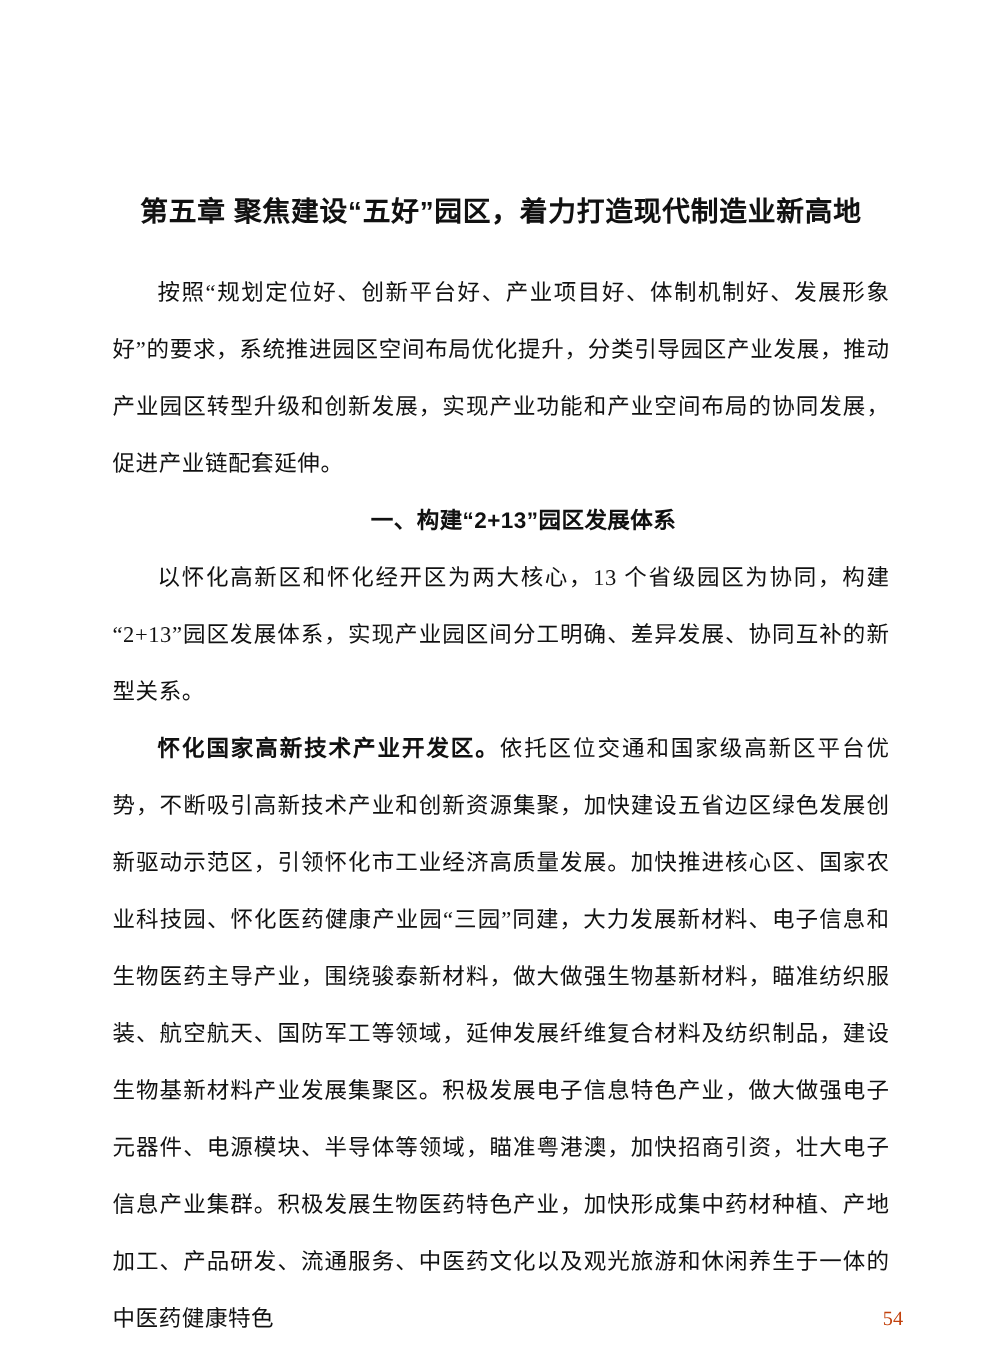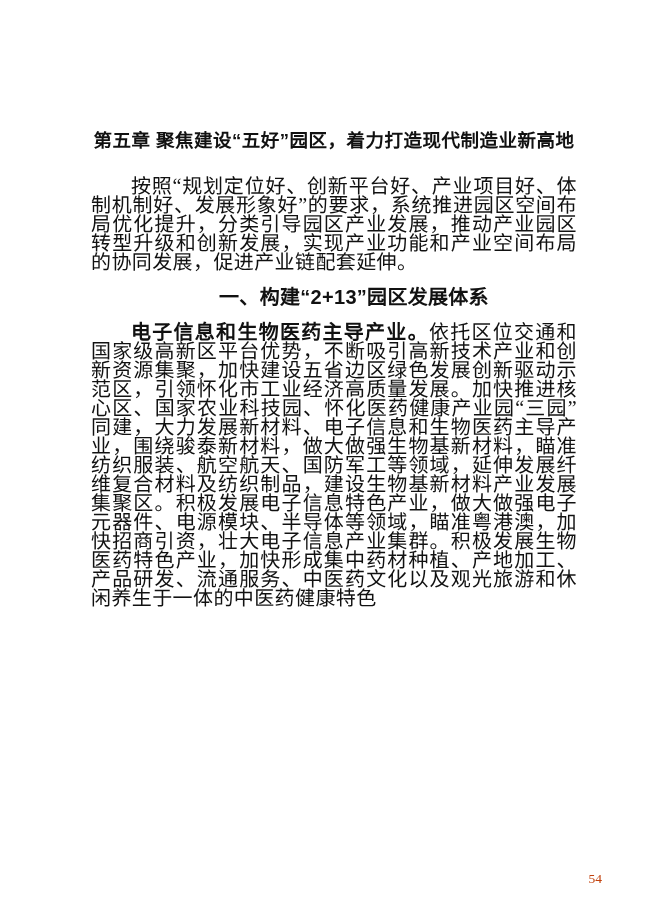--- a/index.html
+++ b/index.html
@@ -25,24 +25,24 @@
     margin: 0 0 24px 0;
     text-align: center;
     font-family: "Liberation Sans", "DejaVu Sans", sans-serif;
     font-weight: bold;
     font-size: 18.5px;
     line-height: 25px;
     letter-spacing: 0.5px;
     white-space: nowrap;
   }
   .body-text p {
-    margin: 16px;
+    margin: 0;
     font-family: "Liberation Serif", "DejaVu Serif", serif;
-    font-size: 20px;
-    line-height: 19px;
+    font-size: 15px;
+    line-height: 38px;
     text-align: justify;
     text-indent: 2em;
     letter-spacing: 0.4px;
   }
   .body-text .heading {
     font-family: "Liberation Sans", "DejaVu Sans", sans-serif;
     font-weight: bold;
     text-align: center;
     letter-spacing: 0.3px;
   }
@@ -66,21 +66,22 @@
   <div class="content">
 
     <h1 class="doc-title">第五章 聚焦建设“五好”园区，着力打造现代制造业新高地</h1>
 
     <div class="body-text">
 
       <p>按照“规划定位好、创新平台好、产业项目好、体制机制好、发展形象好”的要求，系统推进园区空间布局优化提升，分类引导园区产业发展，推动产业园区转型升级和创新发展，实现产业功能和产业空间布局的协同发展，促进产业链配套延伸。</p>
 
       <p class="heading">一、构建“2+13”园区发展体系</p>
 
+      <p>以怀化高新区和怀化经开区为两大核心，13 个省级园区为协同，构建“2+13”园区发展体系，实现产业园区间分工明确、差异发展、协同互补的新型关系。</p>
 
 
-      <p><span class="lead-bold">电子信息和生物医药主导产业。</span><span>依托区位交通和国家级高新区平台优势，不断吸引高新技术产业和创新资源集聚，加快建设五省边区绿色发展创新驱动示范区，引领怀化市工业经济高质量发展。加快推进核心区、国家农业科技园、怀化医药健康产业园“三园”同建，大力发展新材料、电子信息和生物医药主导产业，围绕骏泰新材料，做大做强生物基新材料，瞄准纺织服装、航空航天、国防军工等领域，延伸发展纤维复合材料及纺织制品，建设生物基新材料产业发展集聚区。积极发展电子信息特色产业，做大做强电子元器件、电源模块、半导体等领域，瞄准粤港澳，加快招商引资，壮大电子信息产业集群。积极发展生物医药特色产业，加快形成集中药材种植、产地加工、产品研发、流通服务、中医药文化以及观光旅游和休闲养生于一体的中医药健康特色</span></p>
+      <p><span class="lead-bold">怀化国家高新技术产业开发区。</span><span>依托区位交通和国家级高新区平台优势，不断吸引高新技术产业和创新资源集聚，加快建设五省边区绿色发展创新驱动示范区，引领怀化市工业经济高质量发展。加快推进核心区、国家农业科技园、怀化医药健康产业园“三园”同建，大力发展新材料、电子信息和生物医药主导产业，围绕骏泰新材料，做大做强生物基新材料，瞄准纺织服装、航空航天、国防军工等领域，延伸发展纤维复合材料及纺织制品，建设生物基新材料产业发展集聚区。积极发展电子信息特色产业，做大做强电子元器件、电源模块、半导体等领域，瞄准粤港澳，加快招商引资，壮大电子信息产业集群。积极发展生物医药特色产业，加快形成集中药材种植、产地加工、产品研发、流通服务、中医药文化以及观光旅游和休闲养生于一体的中医药健康特色</span></p>
 
     </div>
   </div>
 
   <div class="page-number">54</div>
 </div>
 
 </body></html>

